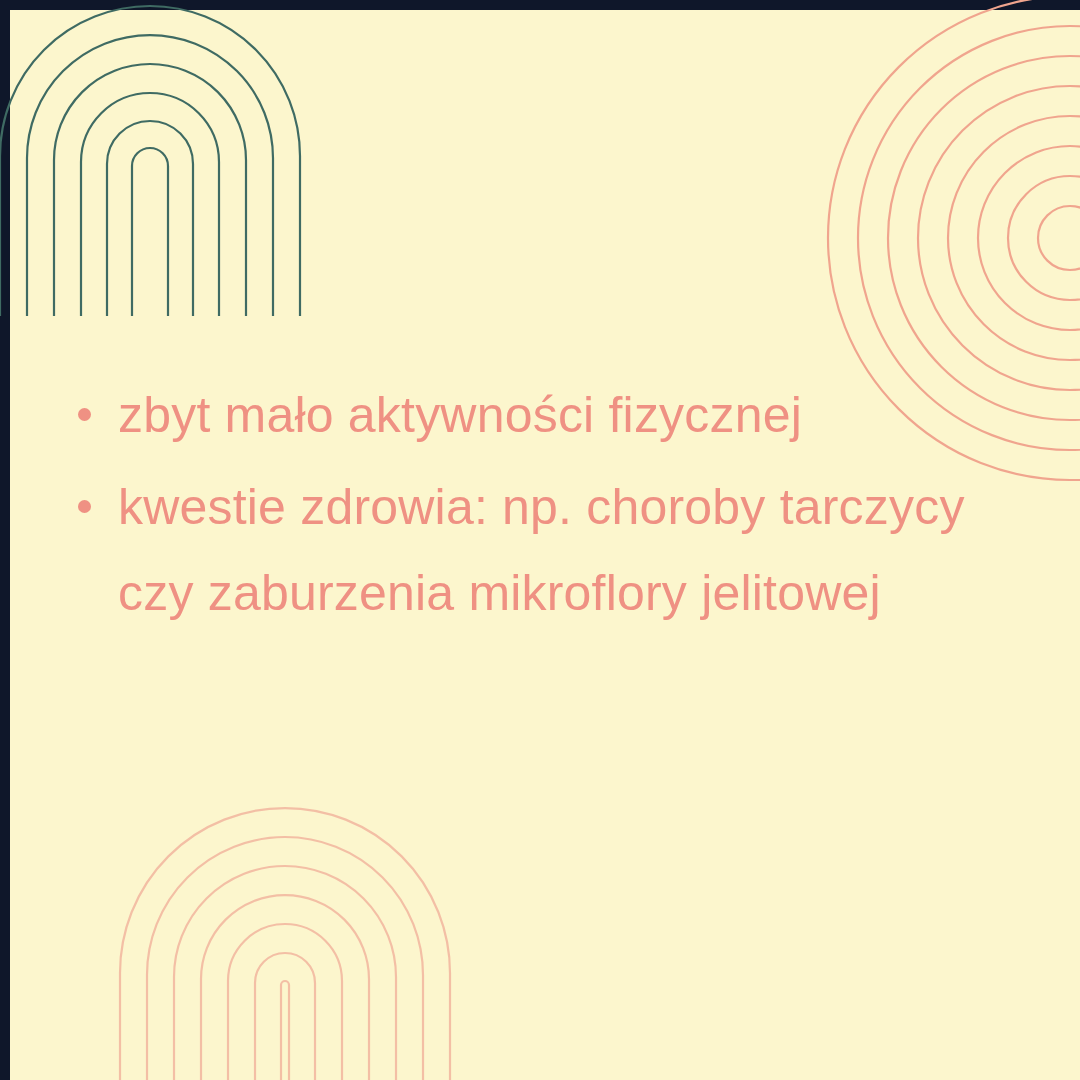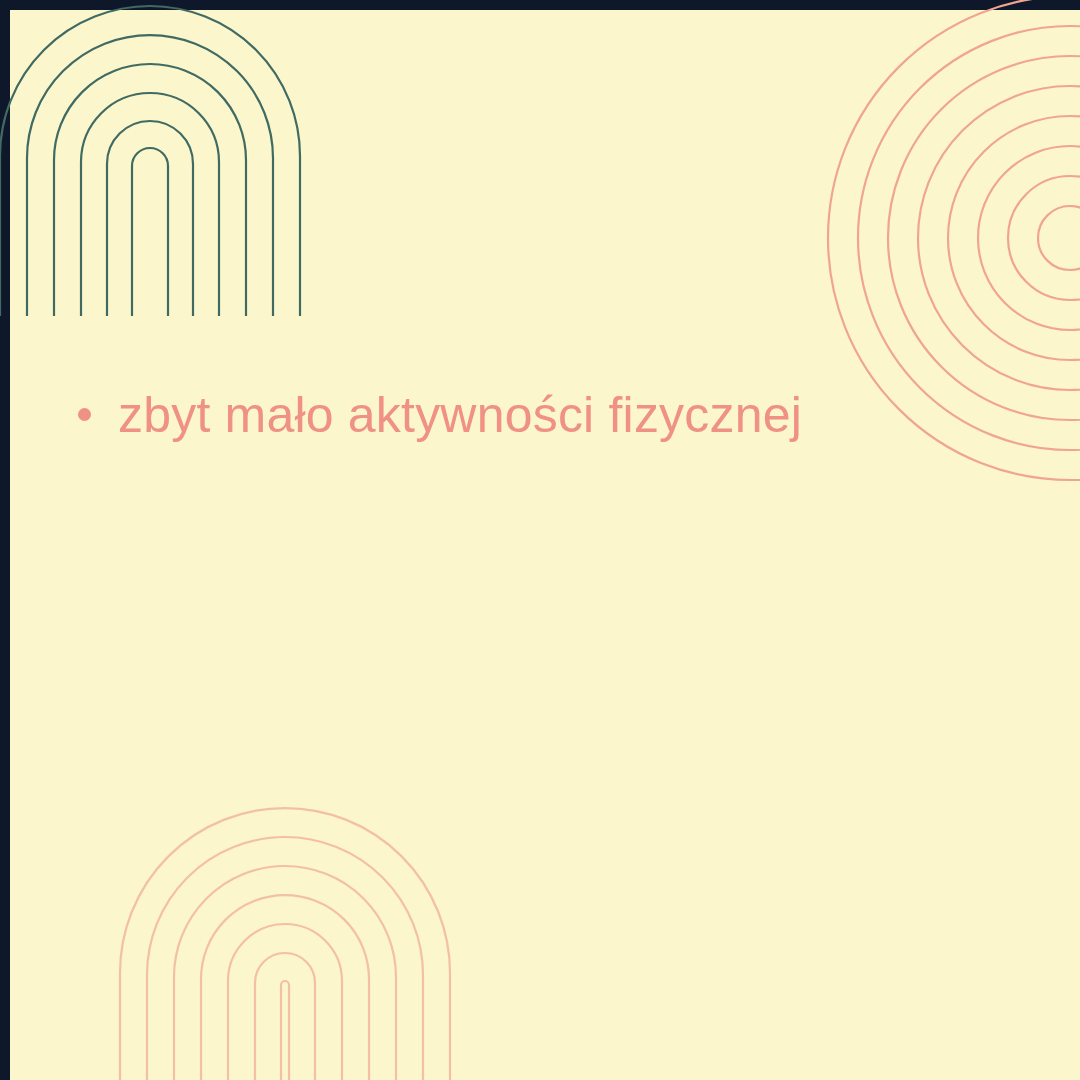--- a/index.html
+++ b/index.html
@@ -117,15 +117,20 @@
       <path d="M160 280 L160 178 A30 30 0 0 1 220 178 L220 280"></path>
       <path d="M186 280 L186 180 A4 4 0 0 1 194 180 L194 280"></path>
     </g>
   </svg>
 
   <ul id="bullet-list">
     <li class="bullet-item">
       <span class="dot"></span>
       <span class="bullet-text">zbyt mało  aktywności fizycznej</span>
     </li>
+    <li class="bullet-item">
+      <span class="dot"></span>
+      <span class="bullet-text">kwestie zdrowia: np. choroby tarczycy
+czy zaburzenia mikroflory jelitowej</span>
+    </li>
   </ul>
 
 </div>
 
 </body></html>

